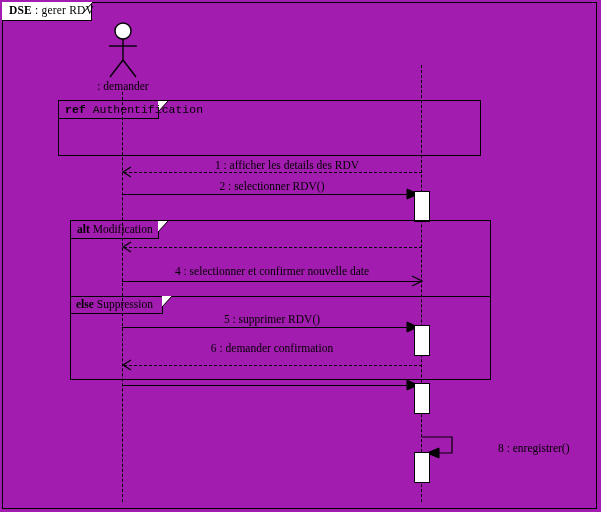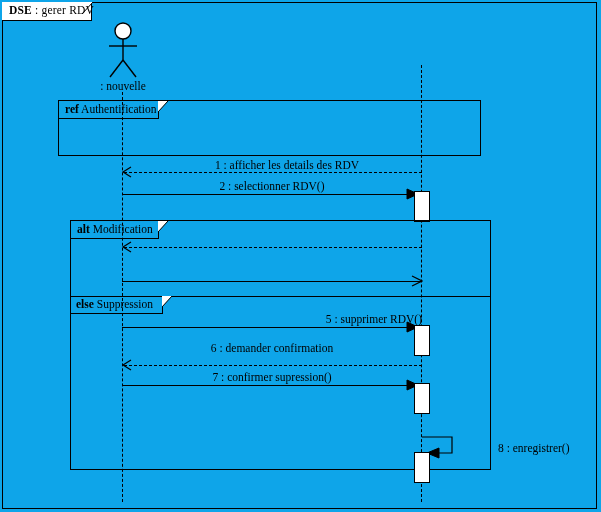--- a/index.html
+++ b/index.html
@@ -8,21 +8,21 @@
     background: #ffffff;
   }
   body {
     font-family: "Liberation Serif", "DejaVu Serif", serif;
     color: #000000;
   }
   #canvas {
     position: relative;
     width: 601px;
     height: 512px;
-    background: #0ea5e9;
+    background: #a21caf;
     overflow: hidden;
   }
   .abs { position: absolute; }
 
   
   #diagram-frame {
     left: 2px; top: 2px;
     width: 595px; height: 507px;
     border: 1px solid #000;
     box-sizing: border-box;
@@ -84,22 +84,22 @@
     font-size: 11.5px;
     white-space: nowrap;
   }
 
   
   .fragment {
     border: 1px solid #000;
     box-sizing: border-box;
     background: transparent;
   }
-  #fragment-ref { left: 58px; top: 100px; width: 423px; height: 56px; }
-  #fragment-alt { left: 70px; top: 220px; width: 421px; height: 250px; text-align: right; }
+  #fragment-ref { left: 58px; top: 100px; width: 423px; height: 56px; font-family: Liberation Mono, monospace; }
+  #fragment-alt { left: 70px; top: 220px; width: 421px; height: 160px; text-align: right; }
 
   .frag-tab {
     position: absolute;
     left: 0; top: 0;
     height: 18px;
     box-sizing: border-box;
     border-right: 1px solid #000;
     border-bottom: 1px solid #000;
     background: transparent;
   }
@@ -176,21 +176,21 @@
 
   <div class="abs" id="actor-patient">
     <svg width="46" height="58" viewBox="0 0 46 58">
       <circle cx="23" cy="9" r="8" fill="#fff" stroke="#000" stroke-width="1.4"></circle>
       <line x1="23" y1="17" x2="23" y2="38" stroke="#000" stroke-width="1.4"></line>
       <line x1="9" y1="24" x2="37" y2="24" stroke="#000" stroke-width="1.4"></line>
       <line x1="23" y1="38" x2="10" y2="55" stroke="#000" stroke-width="1.4"></line>
       <line x1="23" y1="38" x2="36" y2="55" stroke="#000" stroke-width="1.4"></line>
     </svg>
   </div>
-  <div class="abs" id="actor-patient-label">: nouvelle</div>
+  <div class="abs" id="actor-patient-label">: demander</div>
   <div class="abs lifeline" id="lifeline-patient"></div>
 
   <div class="abs lifeline" id="lifeline-systeme"></div>
 
   <div class="abs fragment" id="fragment-ref">
     <div class="frag-tab" style="width:100px;"></div>
     <div class="frag-notch" style="left:99px; top:0;">
       <svg width="17" height="19" viewBox="0 0 17 19">
         <path d="M0,0 L10,0 L0,11" fill="#ffffff" stroke="none"></path>
         <line x1="10" y1="0" x2="0" y2="11" stroke="#000" stroke-width="1"></line>
@@ -247,45 +247,45 @@
     <span>Suppression</span>
   </div>
 
   <div class="abs msg-line dashed" style="left:124px; top:247px; width:298px;"></div>
   <div class="abs arrowhead" style="left:120px; top:241px;">
     <svg width="12" height="12" viewBox="0 0 12 12">
       <polyline points="11,1 3,6 11,11" fill="none" stroke="#000" stroke-width="1.2"></polyline>
     </svg>
   </div>
 
+  <div class="abs msg-label" style="left:122px; top:265px; width:300px;">4 : selectionner et confirmer nouvelle date</div>
   <div class="abs msg-line" style="left:122px; top:281px; width:300px;"></div>
   <div class="abs arrowhead" style="left:411px; top:275px;">
     <svg width="12" height="12" viewBox="0 0 12 12">
       <polyline points="1,1 11,6 1,11" fill="none" stroke="#000" stroke-width="1.2"></polyline>
     </svg>
   </div>
 
-  <div class="abs msg-label" style="left:122px; top:313px; width:300px;text-align:right;">5 : supprimer RDV()</div>
+  <div class="abs msg-label" style="left:122px; top:313px; width:300px;">5 : supprimer RDV()</div>
   <div class="abs msg-line" style="left:122px; top:327px; width:295px;"></div>
   <div class="abs arrowhead" style="left:406px; top:321px;">
     <svg width="12" height="12" viewBox="0 0 12 12">
       <polygon points="1,1 12,6 1,11" fill="#000" stroke="#000" stroke-width="1"></polygon>
     </svg>
   </div>
   <div class="abs activation" style="left:414px; top:325px; height:31px;"></div>
 
   <div class="abs msg-label" style="left:122px; top:342px; width:300px;">6 : demander confirmation</div>
   <div class="abs msg-line dashed" style="left:124px; top:365px; width:298px;"></div>
   <div class="abs arrowhead" style="left:120px; top:359px;">
     <svg width="12" height="12" viewBox="0 0 12 12">
       <polyline points="11,1 3,6 11,11" fill="none" stroke="#000" stroke-width="1.2"></polyline>
     </svg>
   </div>
 
-  <div class="abs msg-label" style="left:122px; top:371px; width:300px;">7 : confirmer supression()</div>
   <div class="abs msg-line" style="left:122px; top:385px; width:295px;"></div>
   <div class="abs arrowhead" style="left:406px; top:379px;">
     <svg width="12" height="12" viewBox="0 0 12 12">
       <polygon points="1,1 12,6 1,11" fill="#000" stroke="#000" stroke-width="1"></polygon>
     </svg>
   </div>
   <div class="abs activation" style="left:414px; top:383px; height:31px;"></div>
 
   <div class="abs" id="selfmsg-8-path">
     <svg width="46" height="24" viewBox="0 0 46 24">

